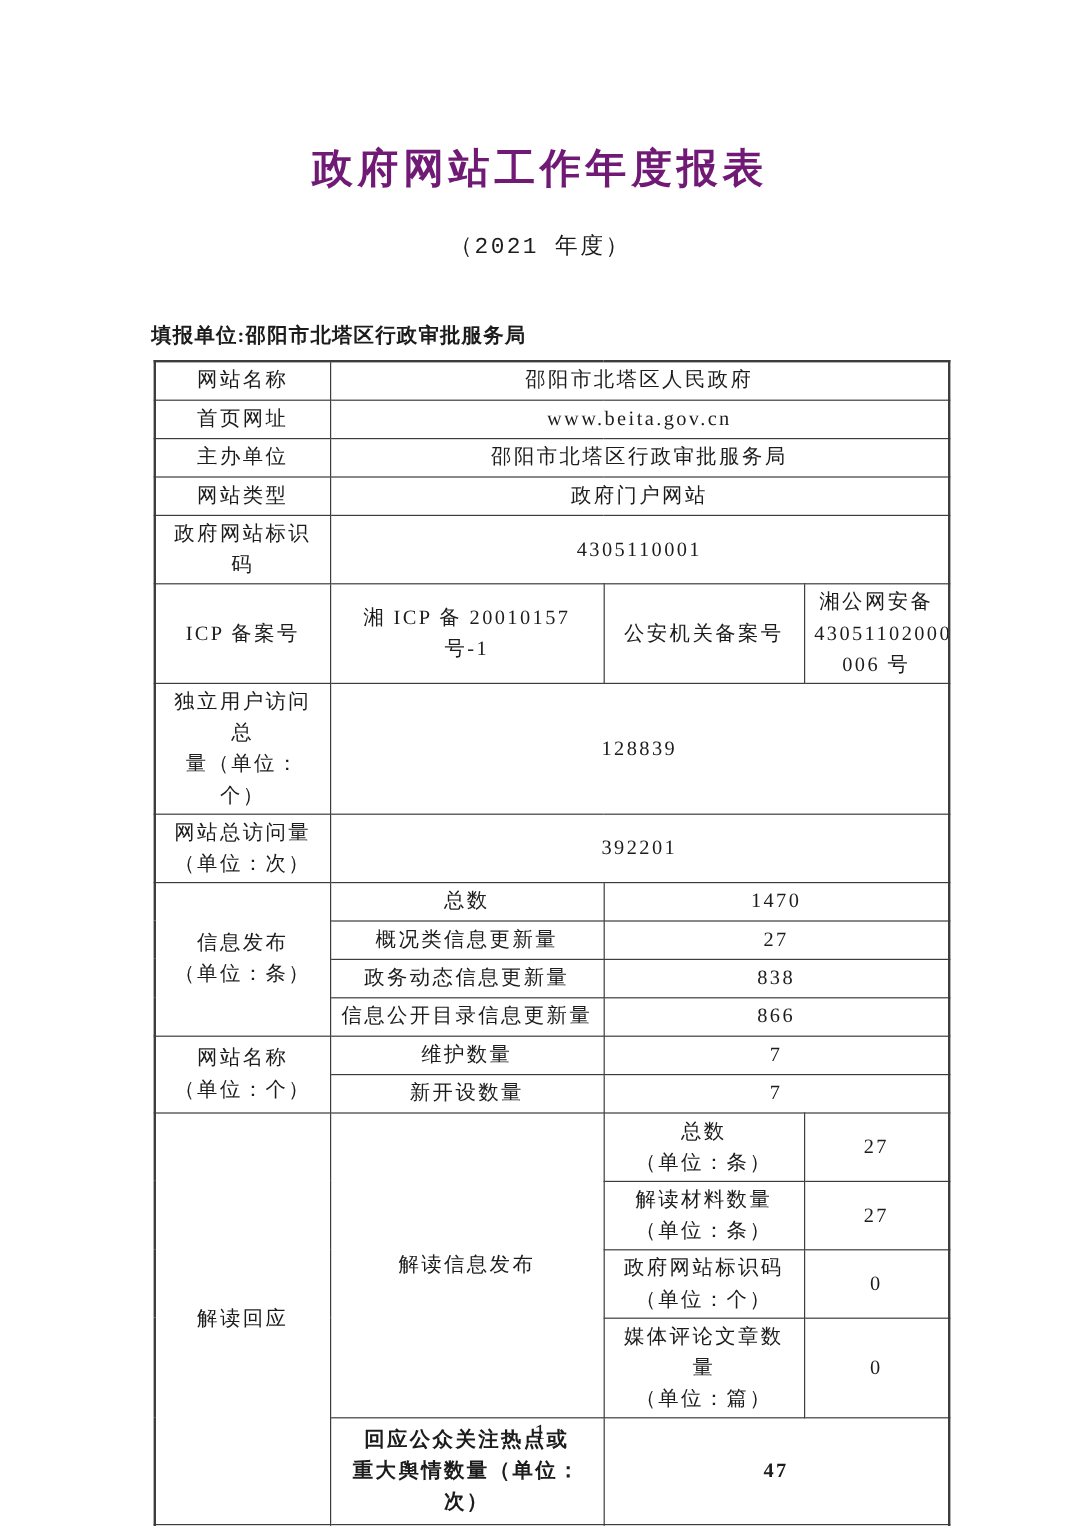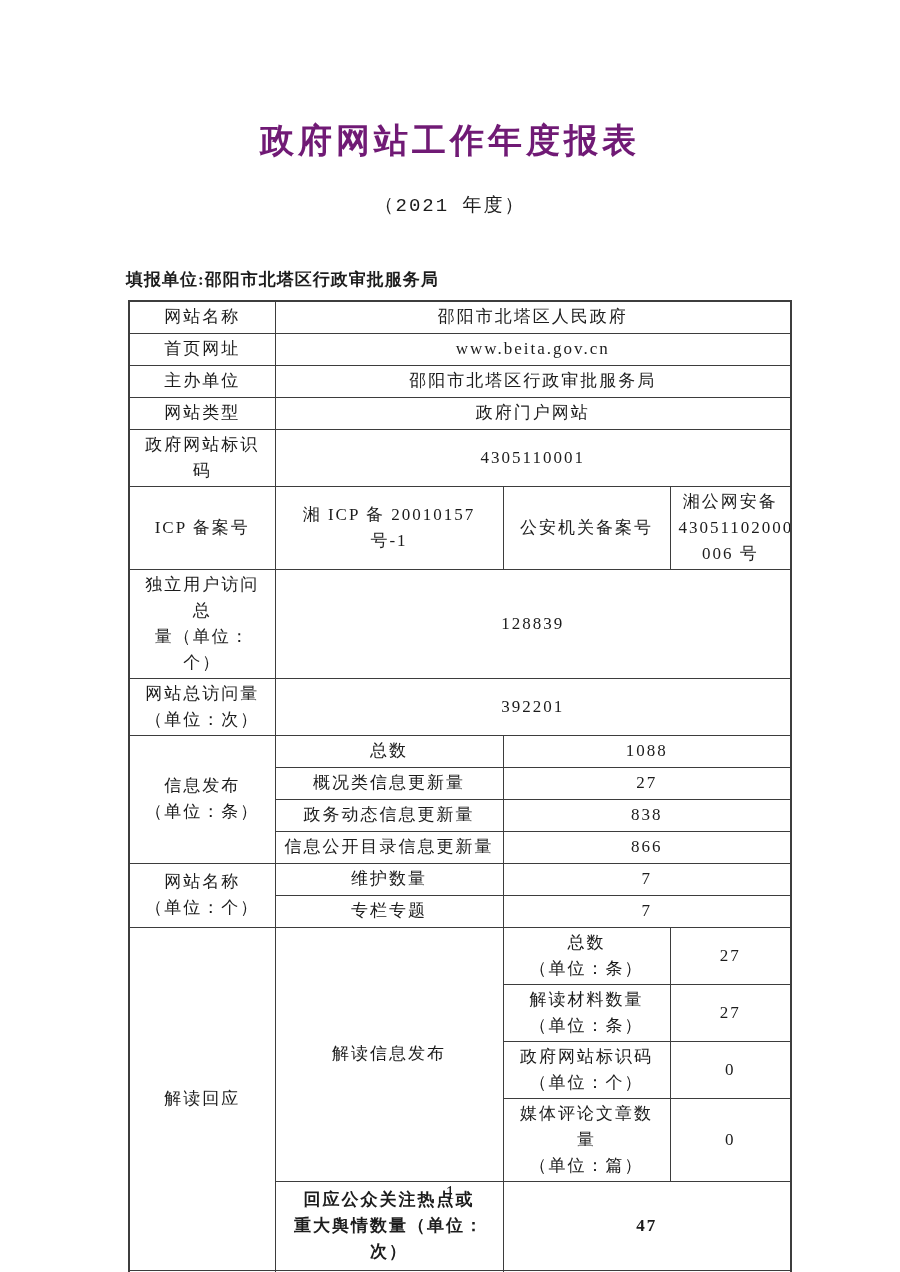--- a/index.html
+++ b/index.html
@@ -136,21 +136,21 @@
     <tr class="h55">
       <td>网站总访问量
 （单位：次）</td>
       <td colspan="3">392201</td>
     </tr>
 
     <tr class="h32">
       <td rowspan="4">信息发布
 （单位：条）</td>
       <td>总数</td>
-      <td colspan="2">1088</td>
+      <td colspan="2">1470</td>
     </tr>
     <tr class="h32">
       <td>概况类信息更新量</td>
       <td colspan="2">27</td>
     </tr>
     <tr class="h32">
       <td>政务动态信息更新量</td>
       <td colspan="2">838</td>
     </tr>
     <tr class="h32">
@@ -158,21 +158,21 @@
       <td colspan="2">866</td>
     </tr>
 
     <tr class="h32">
       <td rowspan="2">网站名称
 （单位：个）</td>
       <td>维护数量</td>
       <td colspan="2">7</td>
     </tr>
     <tr class="h32">
-      <td>专栏专题</td>
+      <td>新开设数量</td>
       <td colspan="2">7</td>
     </tr>
 
     <tr class="h49">
       <td rowspan="5">解读回应</td>
       <td rowspan="4">解读信息发布</td>
       <td>总数
 （单位：条）</td>
       <td>27</td>
     </tr>

